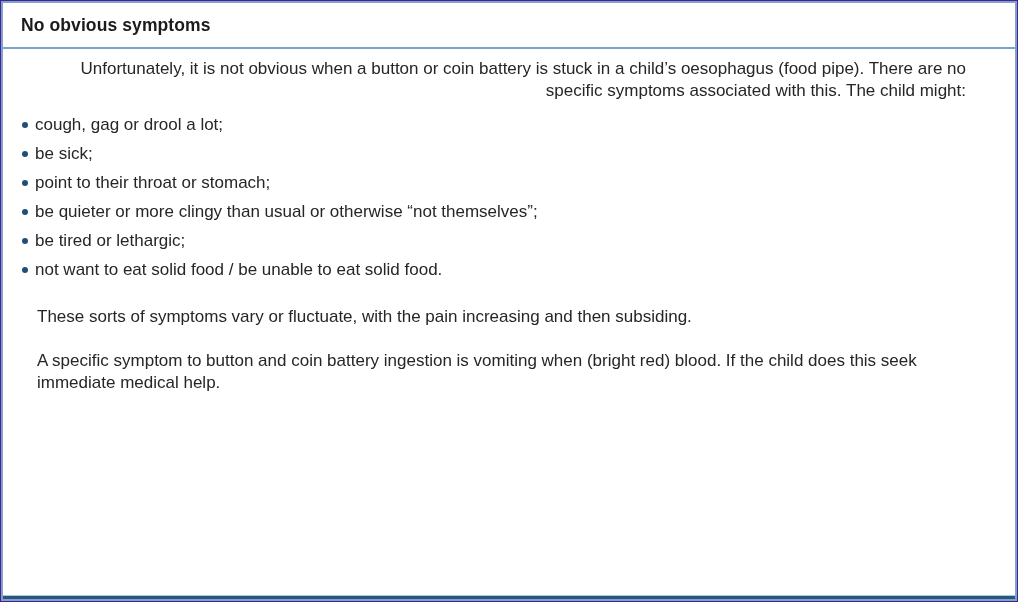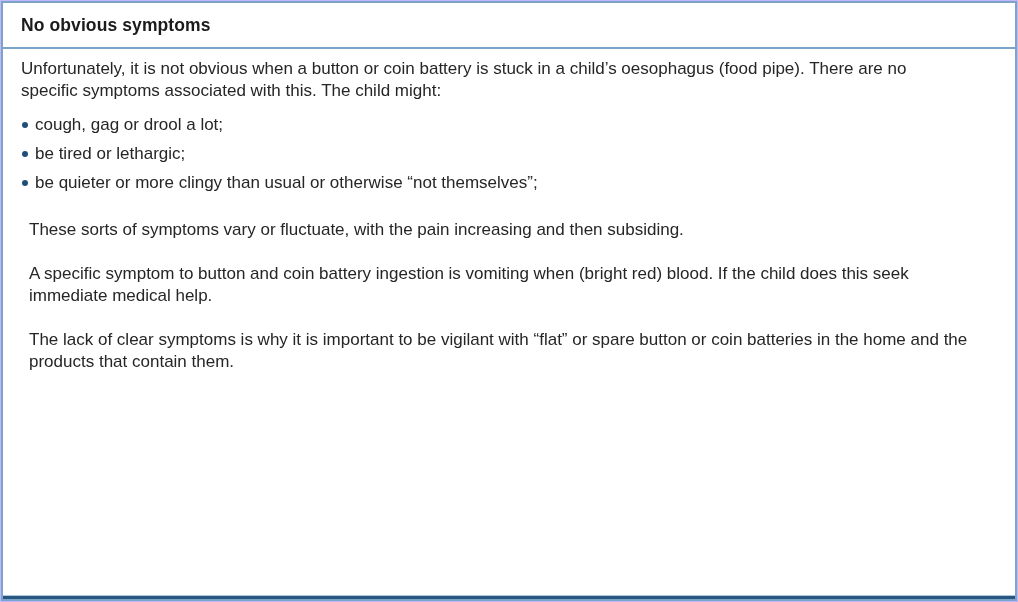--- a/index.html
+++ b/index.html
@@ -11,21 +11,21 @@
     * { box-sizing: border-box; }
     html, body {
       margin: 0;
       padding: 0;
       background: #ffffff;
       font-family: "Liberation Sans", sans-serif;
     }
     .page {
       width: 1018px;
       height: 602px;
-      background: #c4b5fd;
+      background: #4c1d95;
       padding: 1px;
     }
     .panel {
       width: 100%;
       height: 100%;
       border: 2px solid var(--border-blue);
       background: #ffffff;
       display: flex;
       flex-direction: column;
     }
@@ -43,24 +43,24 @@
     }
     .panel-body {
       flex: 1 1 auto;
       padding: 9px 18px 0 18px;
       font-size: 17px;
       line-height: 22px;
       color: var(--text);
       overflow: hidden;
     }
     .panel-body p {
-      margin: 0 0 22px 8px;
+      margin: 0 0 22px 16px;
       max-width: 945px;
     }
-    .intro { margin: 0 0 11px 0 !important; }
+    .intro { margin: 0 0 11px 0 !important; text-align: right; }
     ul.symptom-list {
       list-style: none;
       margin: 12px 0 25px 0;
       padding: 0;
     }
     ul.symptom-list li {
       position: relative;
       padding-left: 14px;
       margin-bottom: 7px;
       line-height: 22px;
@@ -90,24 +90,26 @@
 
 <div class="page">
   <div class="panel">
     <div class="panel-header">
       <h2 class="panel-title">No obvious symptoms</h2>
     </div>
     <div class="panel-body">
       <p class="intro">Unfortunately, it is not obvious when a button or coin battery is stuck in a child’s oesophagus (food pipe). There are no specific symptoms associated with this. The child might:</p>
       <ul class="symptom-list">
           <li>cough, gag or drool a lot;</li>
+          <li>be sick;</li>
+          <li>point to their throat or stomach;</li>
+          <li>be quieter or more clingy than usual or otherwise “not themselves”;</li>
           <li>be tired or lethargic;</li>
-          <li>be quieter or more clingy than usual or otherwise “not themselves”;</li>
+          <li>not want to eat solid food / be unable to eat solid food.</li>
         </ul>
       <div class="paragraphs">
           <p>These sorts of symptoms vary or fluctuate, with the pain increasing and then subsiding.</p>
           <p>A specific symptom to button and coin battery ingestion is vomiting when (bright red) blood. If the child does this seek immediate medical help.</p>
-          <p>The lack of clear symptoms is why it is important to be vigilant with “flat” or spare button or coin batteries in the home and the products that contain them.</p>
         </div>
     </div>
     <div class="bottom-bar"></div>
   </div>
 </div>
 
 </body></html>

